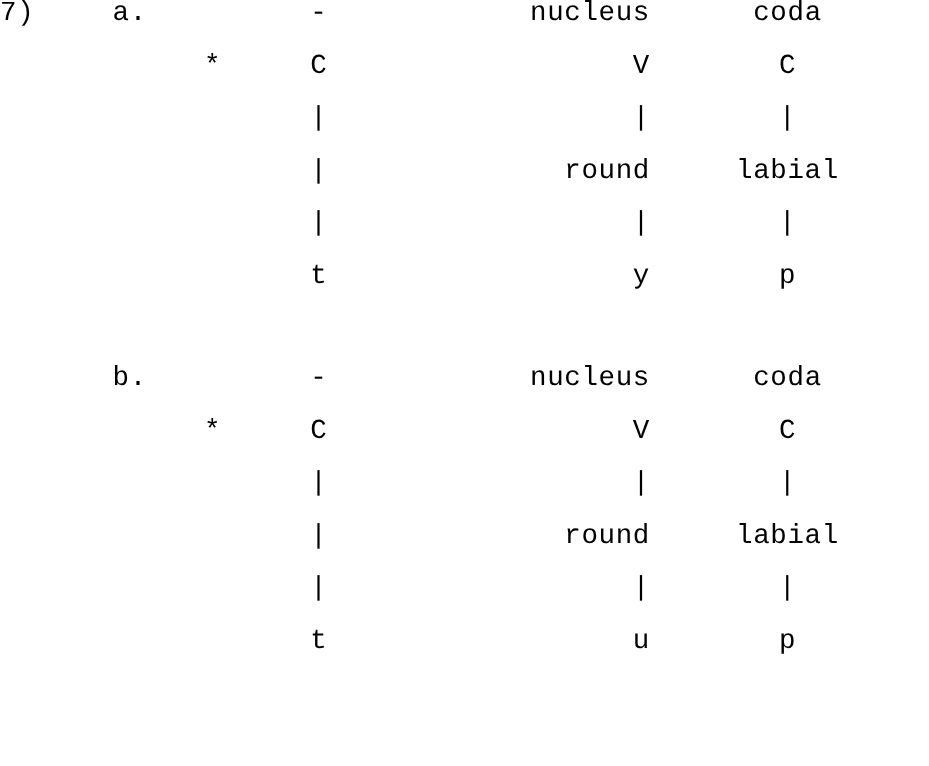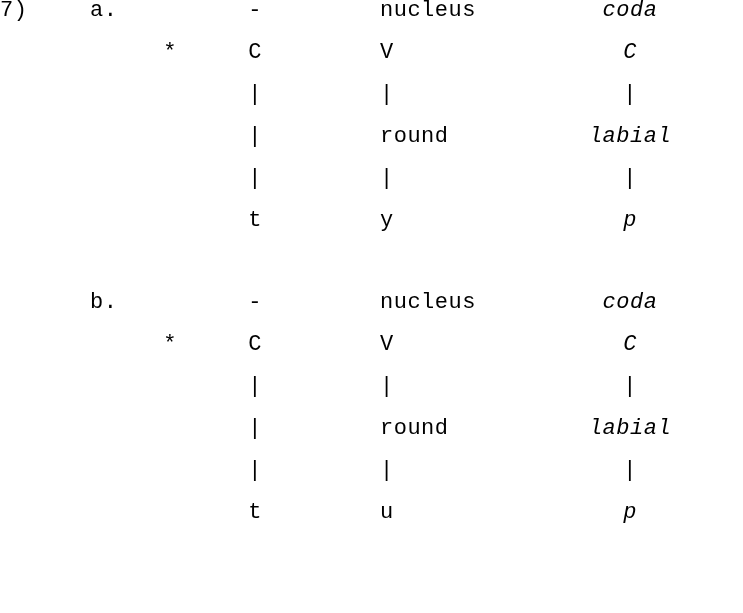--- a/index.html
+++ b/index.html
@@ -24,22 +24,22 @@
     .cell {
       position: absolute;
       top: 0;
       text-align: center;
       white-space: nowrap;
     }
     .c-num   { left: 0px;   width: 40px; text-align: left; }
     .c-letter{ left: 90px;  width: 40px; text-align: left; }
     .c-star  { left: 155px; width: 30px; text-align: center; }
     .c-col1  { left: 225px; width: 60px; text-align: center; }
-    .c-col2  { left: 380px; width: 140px; text-align: left; }
-    .c-col3  { left: 560px; width: 140px; text-align: center; font-style: italic; }
+    .c-col2  { left: 380px; width: 140px; text-align: right; }
+    .c-col3  { left: 560px; width: 140px; text-align: center; }
     .gap { height: 40px; }
   </style>
 </head>
 <body>
 
 <div class="page">
 
   <div class="row">
     <span class="cell c-num">7)</span>
     <span class="cell c-letter">a.</span>

